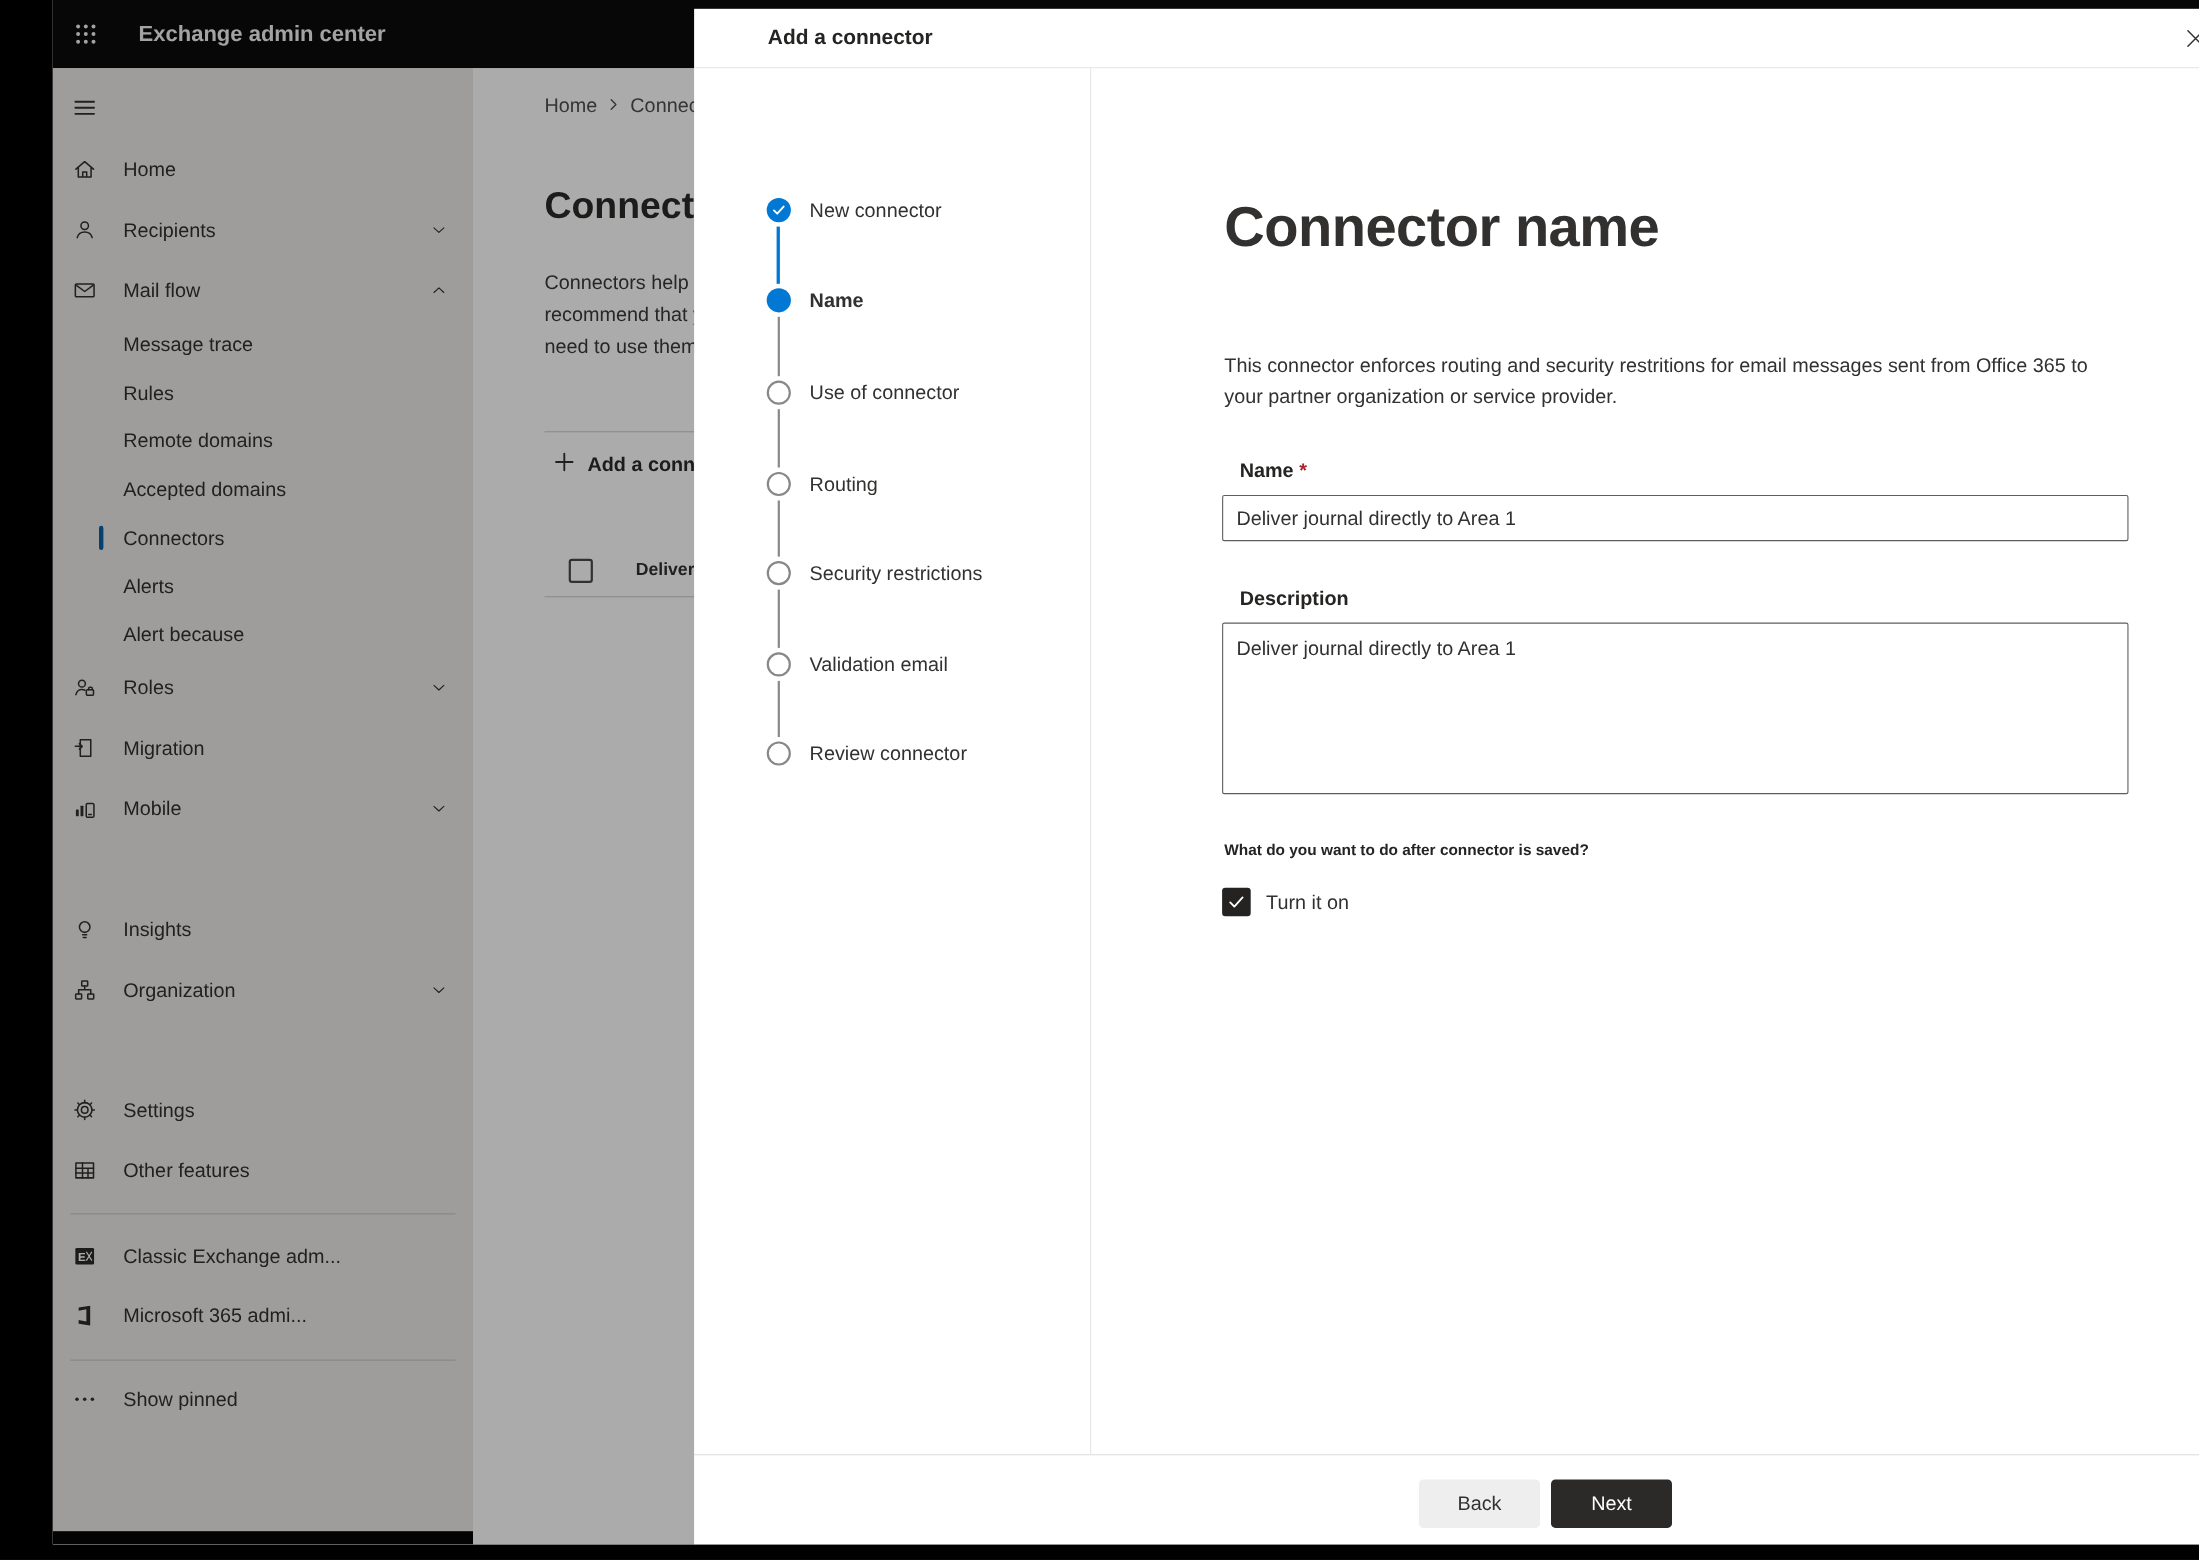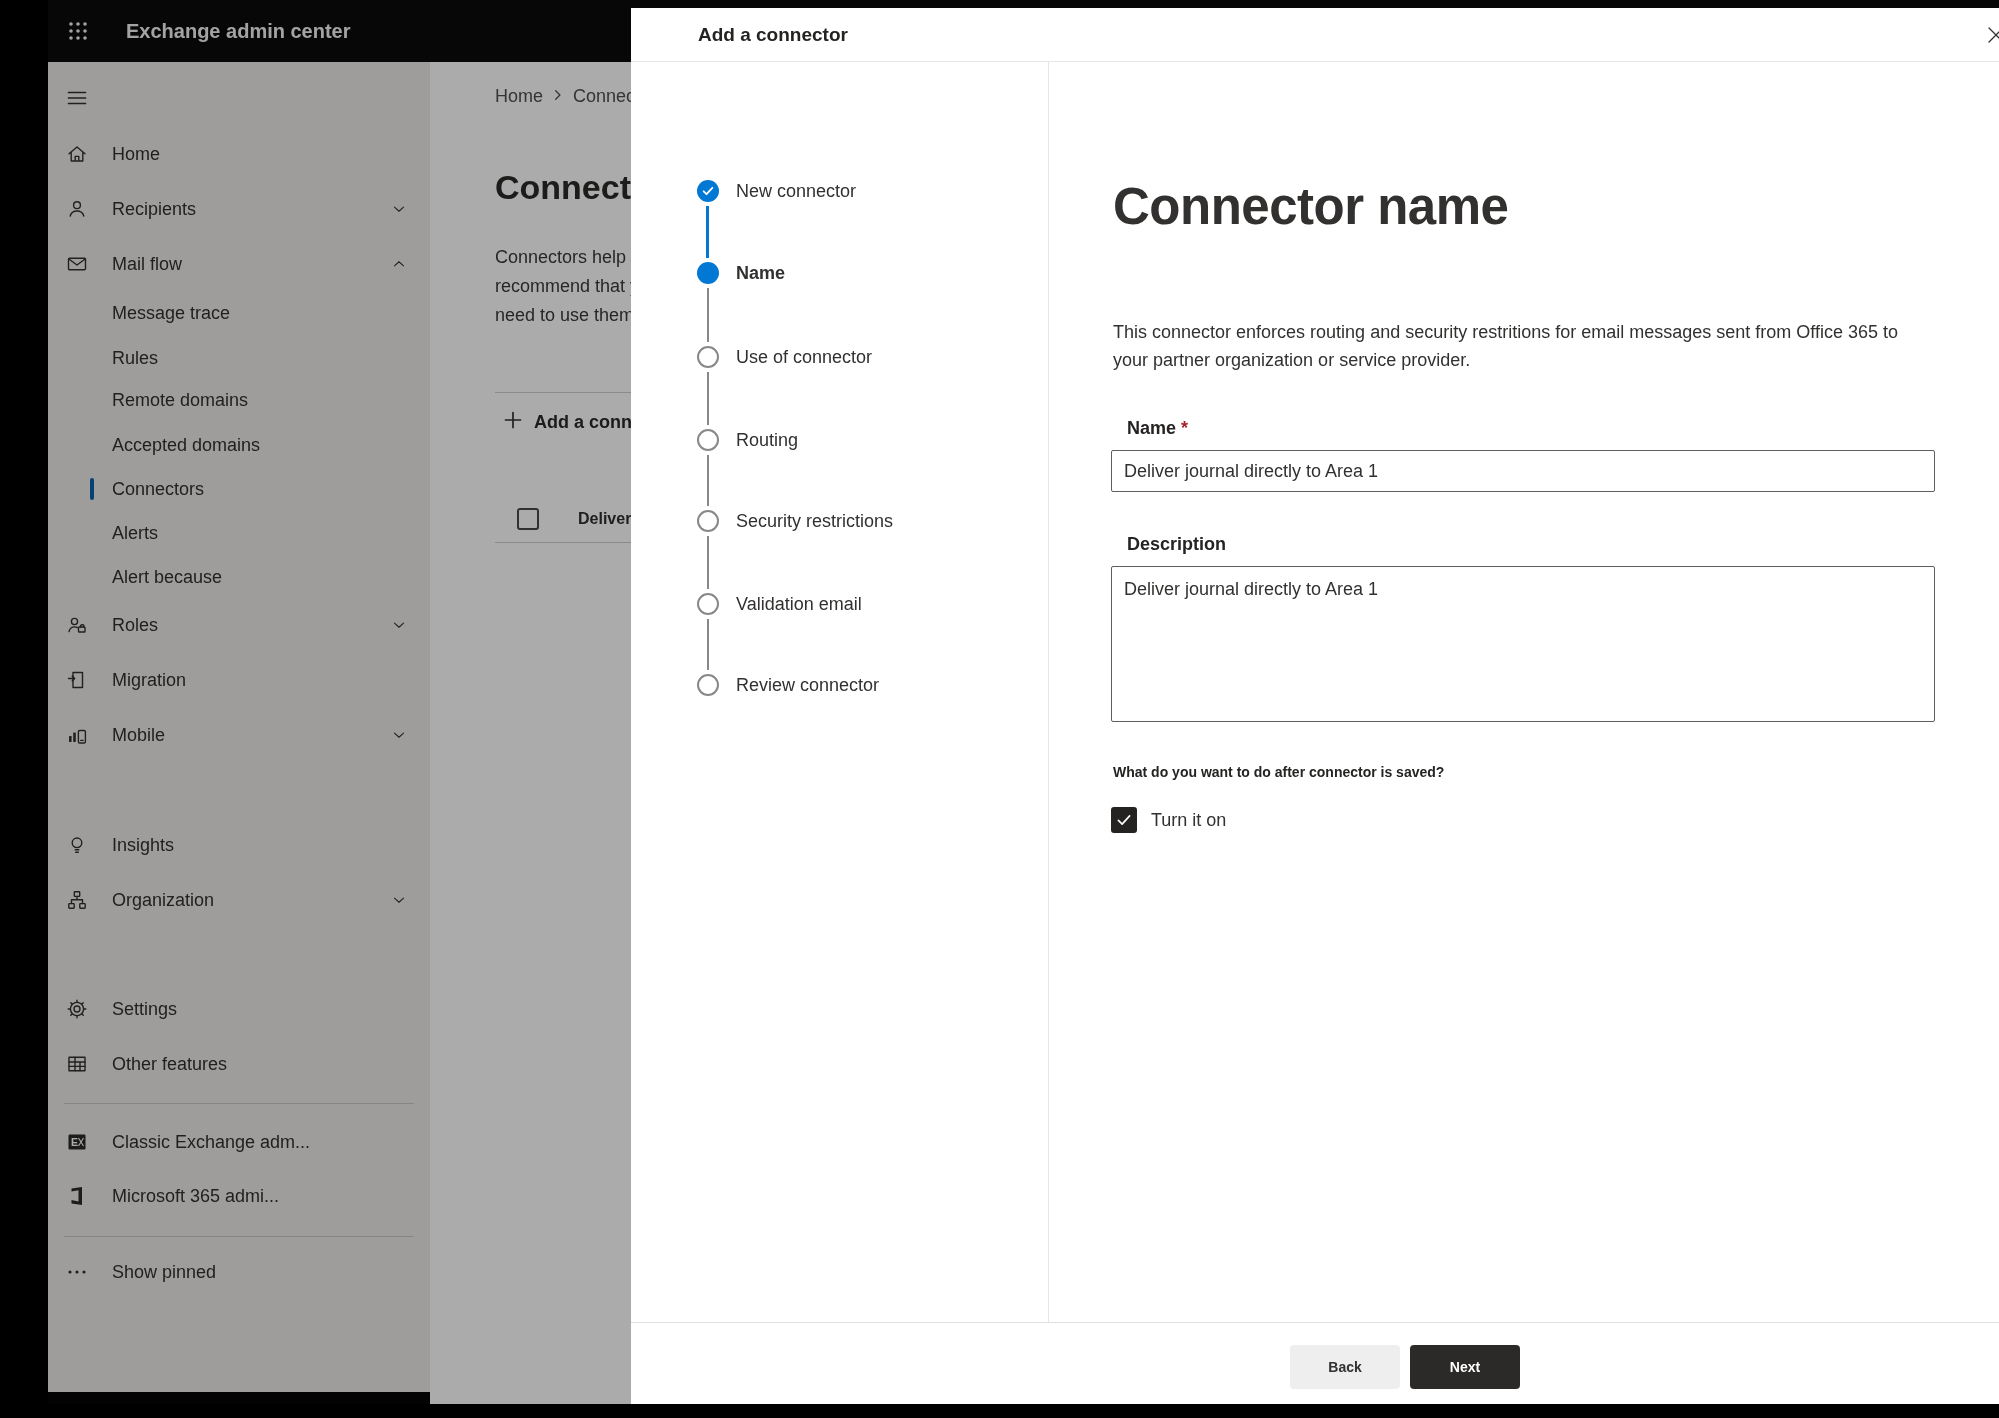--- a/index.html
+++ b/index.html
@@ -54,21 +54,21 @@
   .backdrop { position:absolute; inset:0; background:rgba(0,0,0,0.33); z-index:5; }
 
   
   .dialog { position:absolute; left:583px; top:8px; right:0; bottom:0; background:#fff; z-index:10; }
   .dialog-header { position:absolute; left:0; top:0; right:0; height:54px; border-bottom:1px solid #e8e6e4; }
   .dialog-title { position:absolute; left:67px; top:0; height:54px; line-height:54px;
     font-size:19px; font-weight:700; color:#252423; white-space:nowrap; }
   .dialog-close { position:absolute; top:15px; right:16px; width:26px; height:26px;
     background:none; border:none; cursor:pointer; }
 
-  .steps-col { position:absolute; left:0; top:54px; width:418px; bottom:82px;
+  .steps-col { position:absolute; left:0; top:54px; width:361px; bottom:82px;
     border-right:1px solid #e8e6e4; }
   .step { position:absolute; left:0; width:100%; height:40px; }
   .step .dot { position:absolute; left:66px; top:9px; width:22px; height:22px; border-radius:50%; }
   .dot.completed { background:#0078d4; }
   .dot.current   { background:#0078d4; }
   .dot.upcoming  { background:#fff; border:2px solid #8a8886; }
   .step .lbl { position:absolute; left:105px; top:0; height:40px; line-height:40px;
     font-size:18px; color:#323130; white-space:nowrap; }
   .step .lbl.current { font-weight:700; }
   .step-line { position:absolute; left:76px; width:2px; background:#8a8886; }
@@ -91,21 +91,21 @@
   .question { position:absolute; left:67px; top:702px; font-size:14px; font-weight:700;
     color:#252423; white-space:nowrap; }
   .chk-row { position:absolute; left:65px; top:744px; height:28px; display:flex;
     align-items:center; gap:14px; cursor:pointer; }
   .chk-box { width:26px; height:26px; background:#242322; border-radius:3px;
     display:flex; align-items:center; justify-content:center; }
   .chk-lbl { font-size:18px; color:#323130; white-space:nowrap; }
 
   .dlg-footer { position:absolute; left:0; right:0; bottom:0; height:82px; border-top:1px solid #e1dfdd; }
   .btn { position:absolute; top:22px; width:110px; height:44px; border:none; border-radius:4px;
-    font-size:14px; font-weight:700; cursor:pointer;
+    font-size:18px; font-weight:400; cursor:pointer;
     font-family:"Liberation Sans","DejaVu Sans",sans-serif; }
   .btn-back { left:659px; background:#eeeeee; color:#323130; }
   .btn-next { left:779px; background:#2b2a29; color:#ffffff; }
 </style>
 </head>
 <body>
 
 <div class="screen">
 
   <div class="app-header">

